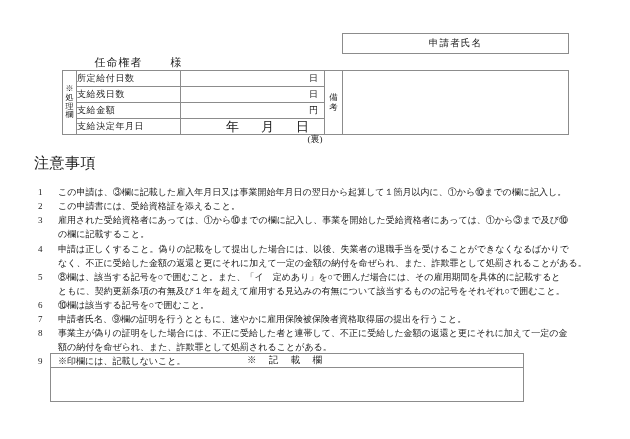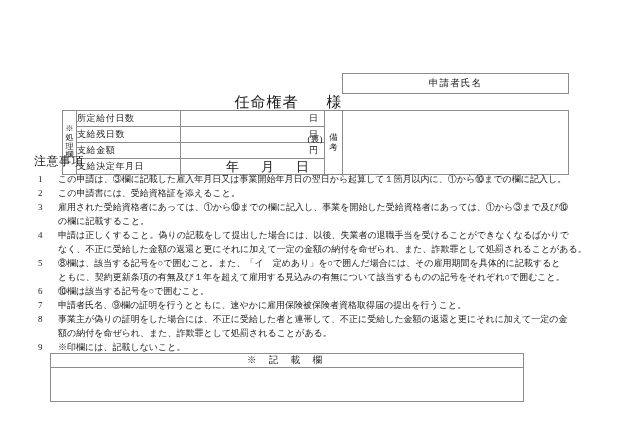--- a/index.html
+++ b/index.html
@@ -16,21 +16,20 @@
     overflow: hidden;
     -webkit-font-smoothing: antialiased;
   }
 
   
   .top-table-wrap {
     position: absolute;
     left: 62px;
     top: 33px;
     width: 506px;
-    margin-top: 40px;
   }
   table.form-table {
     border-collapse: collapse;
     table-layout: fixed;
     width: 506px;
     font-size: 9px;
   }
   table.form-table td {
     border: 1px solid #8c8c8c;
     padding: 0;
@@ -94,25 +93,24 @@
     height: 19px;
     padding-bottom: 1px;
   }
   .blank-note-cell { height: 63px; }
 
   .appointer-row td {
     border: none;
     height: 16px;
   }
   .appointer-text {
-    font-size: 15px;
+    font-size: 11px;
     letter-spacing: 1px;
     padding-left: 18px;
     white-space: nowrap;
-    text-align: right;
   }
   .appointer-text em { font-style: normal; padding-left: 28px; }
 
   
   .ura {
     position: absolute;
     left: 0;
     top: 133px;
     width: 630px;
     text-align: center;
@@ -122,23 +120,23 @@
   
   .notes {
     position: absolute;
     left: 34px;
     top: 152px;
     width: 570px;
     font-size: 9px;
     line-height: 1.56;
   }
   .notes-title {
-    font-size: 12px;
+    font-size: 15px;
     letter-spacing: 0.5px;
-    margin-bottom: 1px;
+    margin-bottom: 10px;
   }
   .note-item {
     display: flex;
     align-items: flex-start;
     margin-bottom: 0px;
   }
   .note-num {
     width: 20px;
     flex: 0 0 20px;
     text-align: left;

